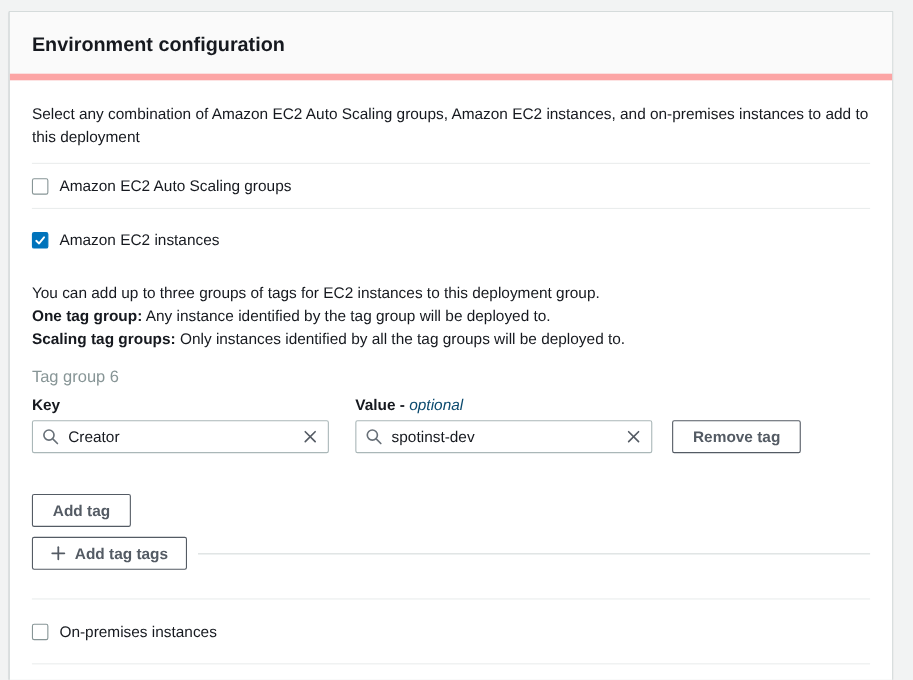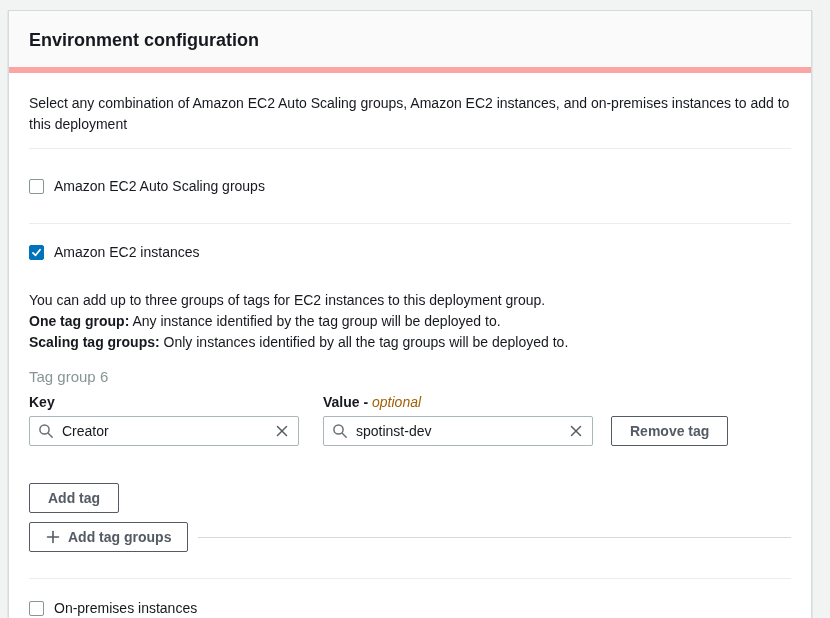--- a/index.html
+++ b/index.html
@@ -42,21 +42,21 @@
     margin: 0 0 13px 0;
     max-width: 768px;
   }
   .divider {
     height: 0;
     border-top: 1px solid #eaeded;
   }
   .checkbox-row {
     display: flex;
     align-items: center;
-    margin: 28px 0;
+    margin: 11px 0;
   }
   .checkbox-row.ec2 { margin: 19px 0 0 0; }
   .checkbox-row.onprem { margin: 20px 0; text-align: right; }
   .checkbox {
     width: 15px;
     height: 15px;
     border: 1px solid #879596;
     border-radius: 2px;
     background: #ffffff;
     flex: 0 0 auto;
@@ -96,21 +96,21 @@
   .field-label {
     font-size: 14px;
     line-height: 18px;
     font-weight: 700;
     color: #16191f;
     margin-bottom: 5px;
   }
   .field-label em {
     font-weight: 400;
     font-style: italic;
-    color: #a16207;
+    color: #0c4a6e;
   }
   .input-wrap { position: relative; }
   .text-input {
     width: 100%;
     height: 30px;
     border: 1px solid #aab7b8;
     border-radius: 2px;
     background: #ffffff;
     font-family: "Liberation Sans", sans-serif;
     font-size: 14px;
@@ -268,21 +268,21 @@
       </div>
 
       <div class="add-group-row">
         <button class="btn add-group">
           <span style="display:flex;">
             <svg width="14" height="14" viewBox="0 0 14 14">
               <line x1="7" y1="1.5" x2="7" y2="12.5" stroke="#545b64" stroke-width="1.6" stroke-linecap="round"></line>
               <line x1="1.5" y1="7" x2="12.5" y2="7" stroke="#545b64" stroke-width="1.6" stroke-linecap="round"></line>
             </svg>
           </span>
-          <span>Add tag groups</span>
+          <span>Add tag tags</span>
         </button>
         <div class="add-group-line"></div>
       </div>
 
       <div class="divider after-tags"></div>
 
       <div class="checkbox-row onprem">
         <div class="checkbox" role="checkbox" aria-checked="false"></div>
         <span class="checkbox-label">On-premises instances</span>
       </div>

